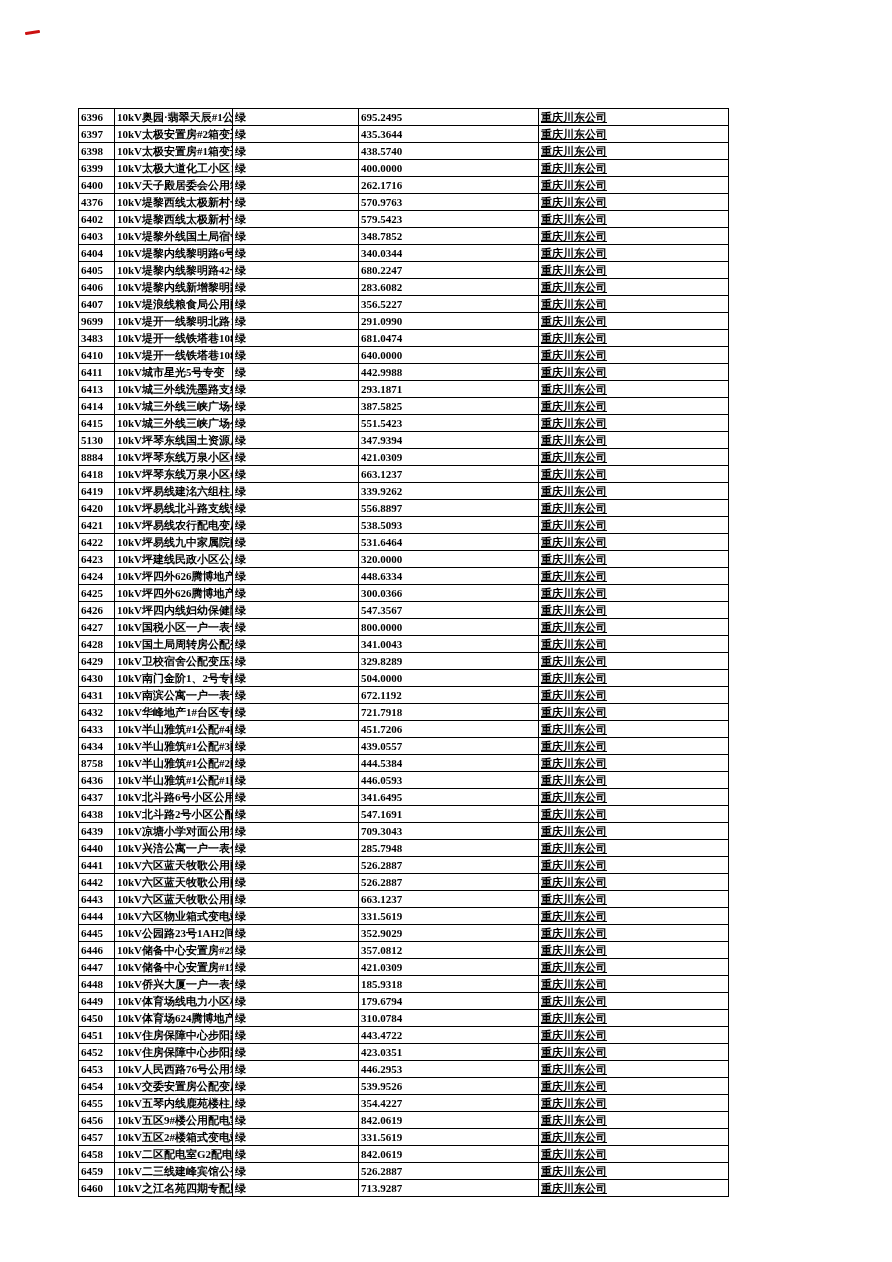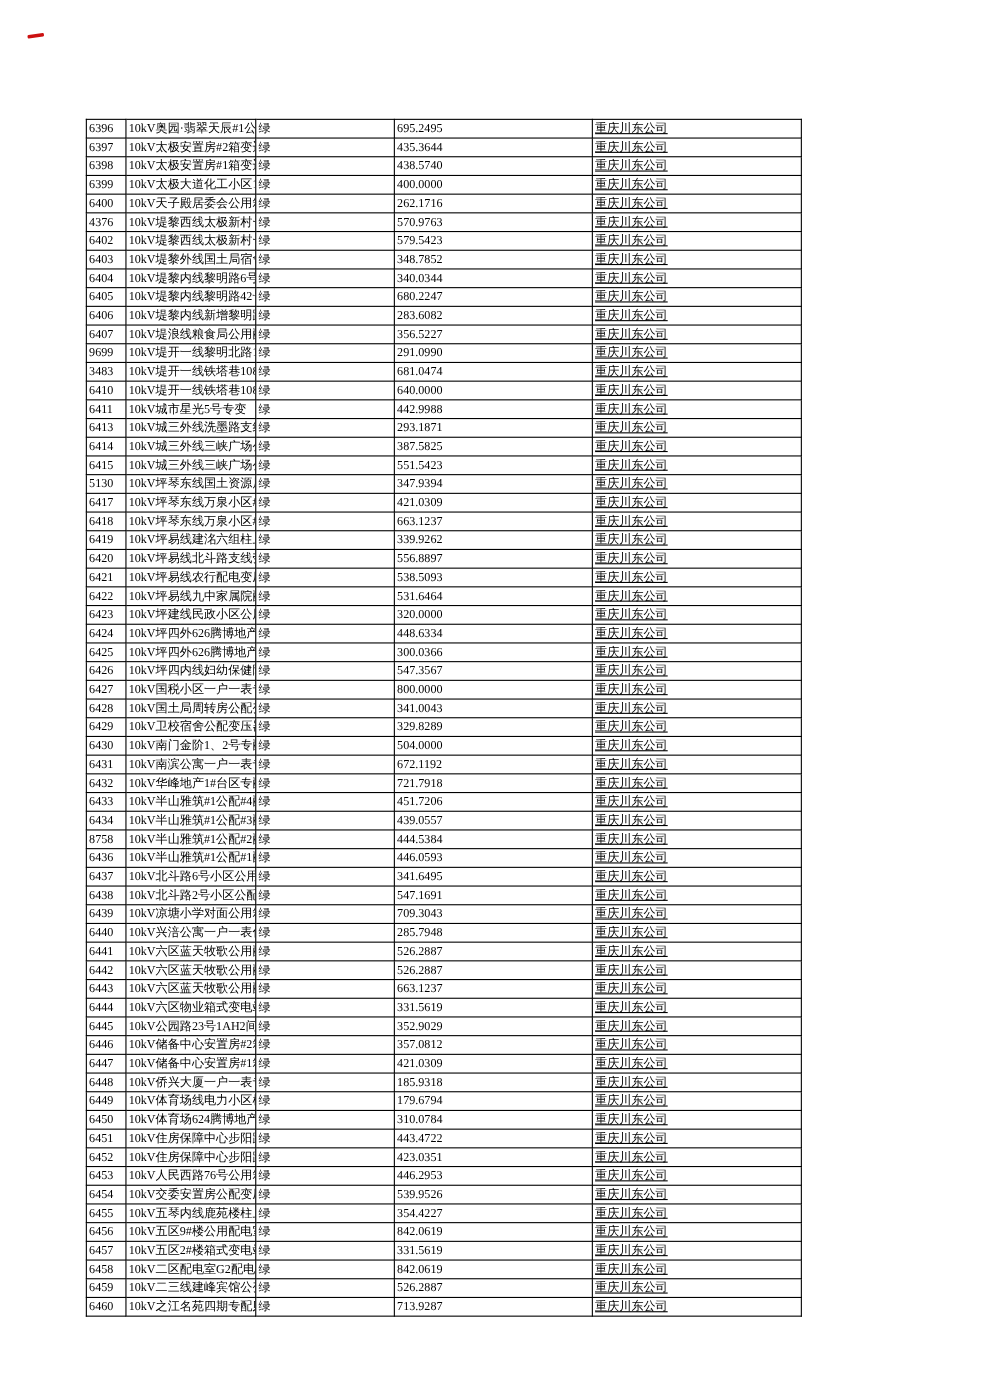--- a/index.html
+++ b/index.html
@@ -30,20 +30,21 @@
     transform: rotate(-8deg);
     border-radius: 1px;
   }
   table.grid {
     position: absolute;
     left: 78px;
     top: 108px;
     width: 650px;
     border-collapse: collapse;
     table-layout: fixed;
+    font-weight: bold;
   }
   table.grid td {
     border: 1px solid #000000;
     height: 16px;
     font-size: 11px;
     line-height: 14px;
     padding: 0 2px;
     overflow: hidden;
     white-space: nowrap;
     vertical-align: middle;
@@ -205,21 +206,21 @@
       <td class="col-company"><span>重庆川东公司</span></td>
     </tr>
         <tr>
       <td class="col-id">5130</td>
       <td class="col-name">10kV坪琴东线国土资源局</td>
       <td class="col-status">绿</td>
       <td class="col-value">347.9394</td>
       <td class="col-company"><span>重庆川东公司</span></td>
     </tr>
         <tr>
-      <td class="col-id">6417</td>
+      <td class="col-id">8884</td>
       <td class="col-name">10kV坪琴东线万泉小区#1</td>
       <td class="col-status">绿</td>
       <td class="col-value">421.0309</td>
       <td class="col-company"><span>重庆川东公司</span></td>
     </tr>
         <tr>
       <td class="col-id">6418</td>
       <td class="col-name">10kV坪琴东线万泉小区#1</td>
       <td class="col-status">绿</td>
       <td class="col-value">663.1237</td>

